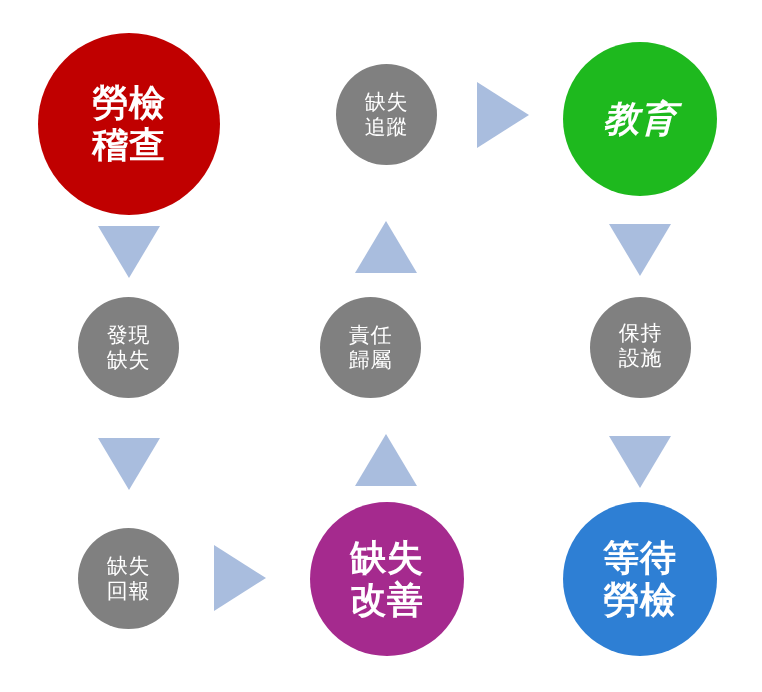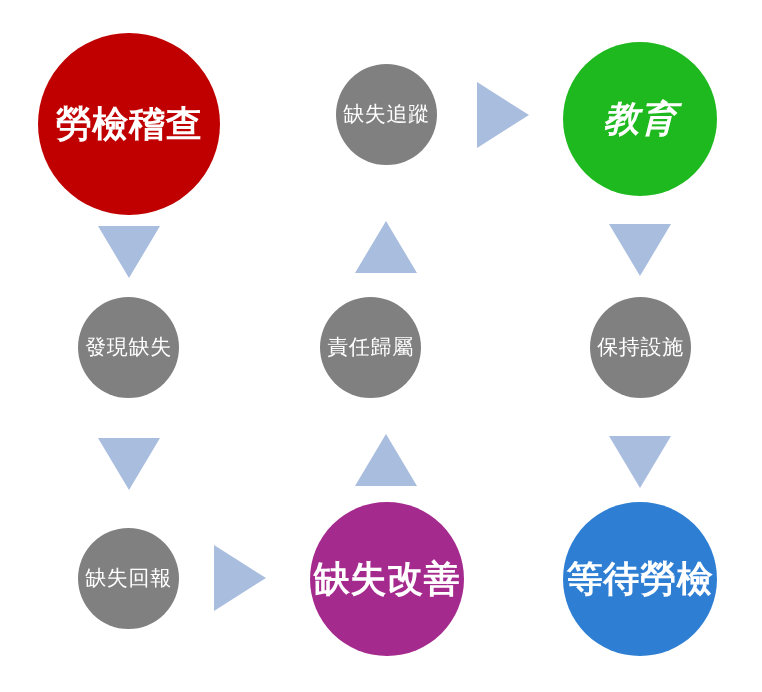--- a/index.html
+++ b/index.html
@@ -16,21 +16,21 @@
     height: 692px;
     background: #ffffff;
     overflow: hidden;
   }
 
   
   .node {
     position: absolute;
     border-radius: 50%;
     display: flex;
-    flex-direction: row;
+    flex-direction: column;
     align-items: center;
     justify-content: center;
     box-sizing: border-box;
     color: #ffffff;
     text-align: center;
     line-height: 1.18;
     letter-spacing: 0.04em;
   }
   .node .line {
     display: block;
@@ -100,21 +100,21 @@
   <div class="node small" style="left:78px; top:297px; width:101px; height:101px; background:#808080;">
     <span class="line">發現</span>
     <span class="line">缺失</span>
   </div>
 
   <div class="node small" style="left:320px; top:297px; width:101px; height:101px; background:#808080;">
     <span class="line">責任</span>
     <span class="line">歸屬</span>
   </div>
 
-  <div class="node small" style="left:590px; top:297px; width:101px; height:101px; background:#808080;">
+  <div class="node small" style="left:590px; top:297px; width:101px; height:101px; background:#808080;font-family:Liberation Mono, monospace;">
     <span class="line">保持</span>
     <span class="line">設施</span>
   </div>
 
   <div class="arrow down" style="left:98px; top:438px;"></div>
 
   <div class="arrow up" style="left:355px; top:434px;"></div>
 
   <div class="arrow down" style="left:609px; top:436px;"></div>
 

